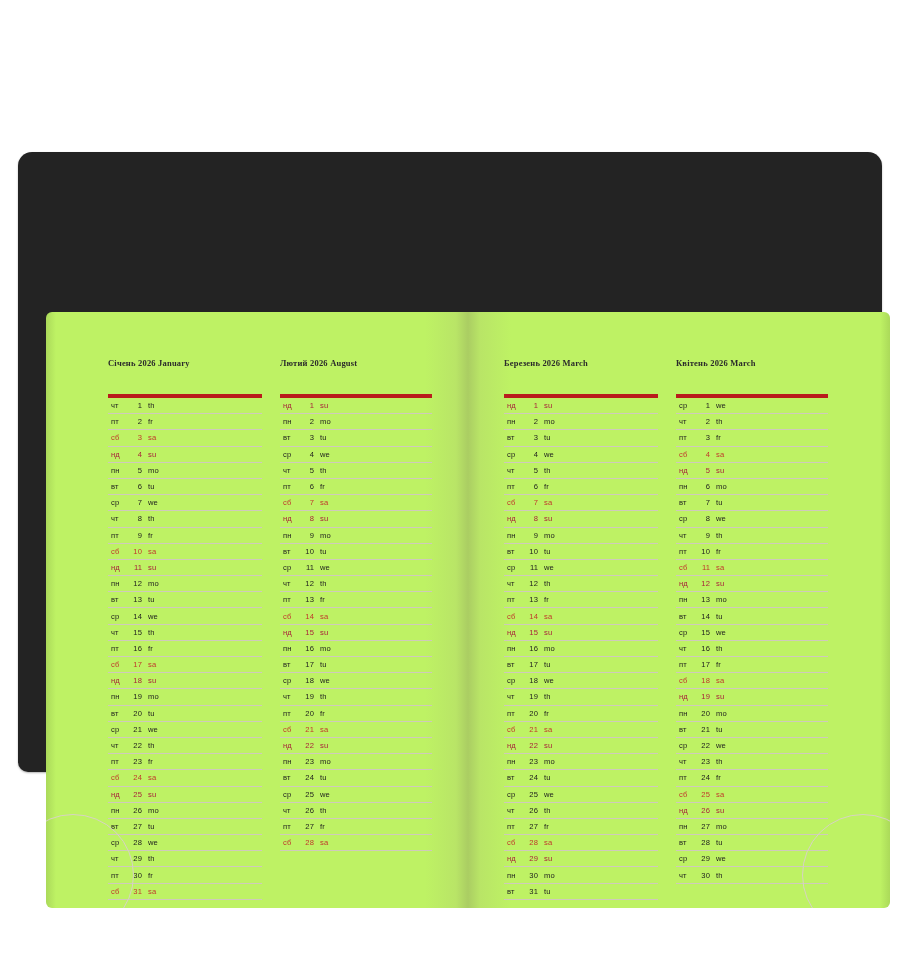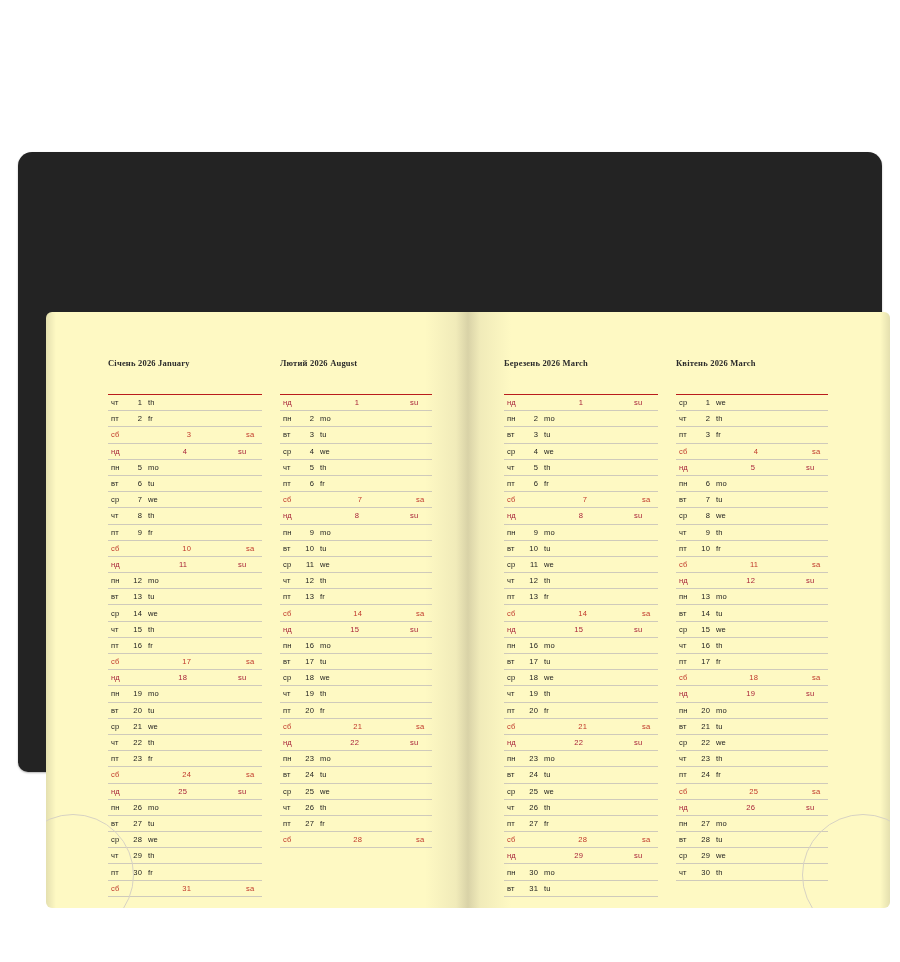--- a/index.html
+++ b/index.html
@@ -33,21 +33,21 @@
     box-shadow: 0 1px 2px rgba(0,0,0,0.3);
   }
 
   
   .spread {
     position: absolute;
     left: 28px;
     top: 160px;
     width: 844px;
     height: 596px;
-    background: #fef9c3;
+    background: #bef264;
     border-radius: 6px;
     overflow: hidden;
   }
 
   
   .gutter {
     position: absolute;
     left: 50%;
     top: 0;
     width: 86px;
@@ -100,21 +100,21 @@
     color: #2b2b2b;
     letter-spacing: 0.2px;
     margin-bottom: 26px;
     white-space: nowrap;
   }
 
   .day-list {
     list-style: none;
     margin: 0;
     padding: 0;
-    border-top: 1px solid #b91c1c;
+    border-top: 4px solid #b91c1c;
   }
   .day-row {
     display: flex;
     align-items: center;
     height: 15.2px;
     border-bottom: 1px solid #cfcabb;
     font-size: 7.6px;
     font-family: "Liberation Sans", sans-serif;
     color: #1d1d1d;
     letter-spacing: 0.1px;
@@ -130,25 +130,23 @@
     text-align: right;
   }
   .day-row .dow-en {
     width: 22px;
     text-align: left;
     padding-left: 6px;
     box-sizing: border-box;
   }
   .day-row.weekend {
     color: #c0392b;
-    justify-content: space-between;
   }
   .day-row.sunday {
     color: #a8243a;
-    gap: 45px;
   }
 
   
   .corner-arc {
     position: absolute;
     bottom: -28px;
     width: 120px;
     height: 120px;
     border: 1px solid #d7d2c3;
     border-radius: 50%;

